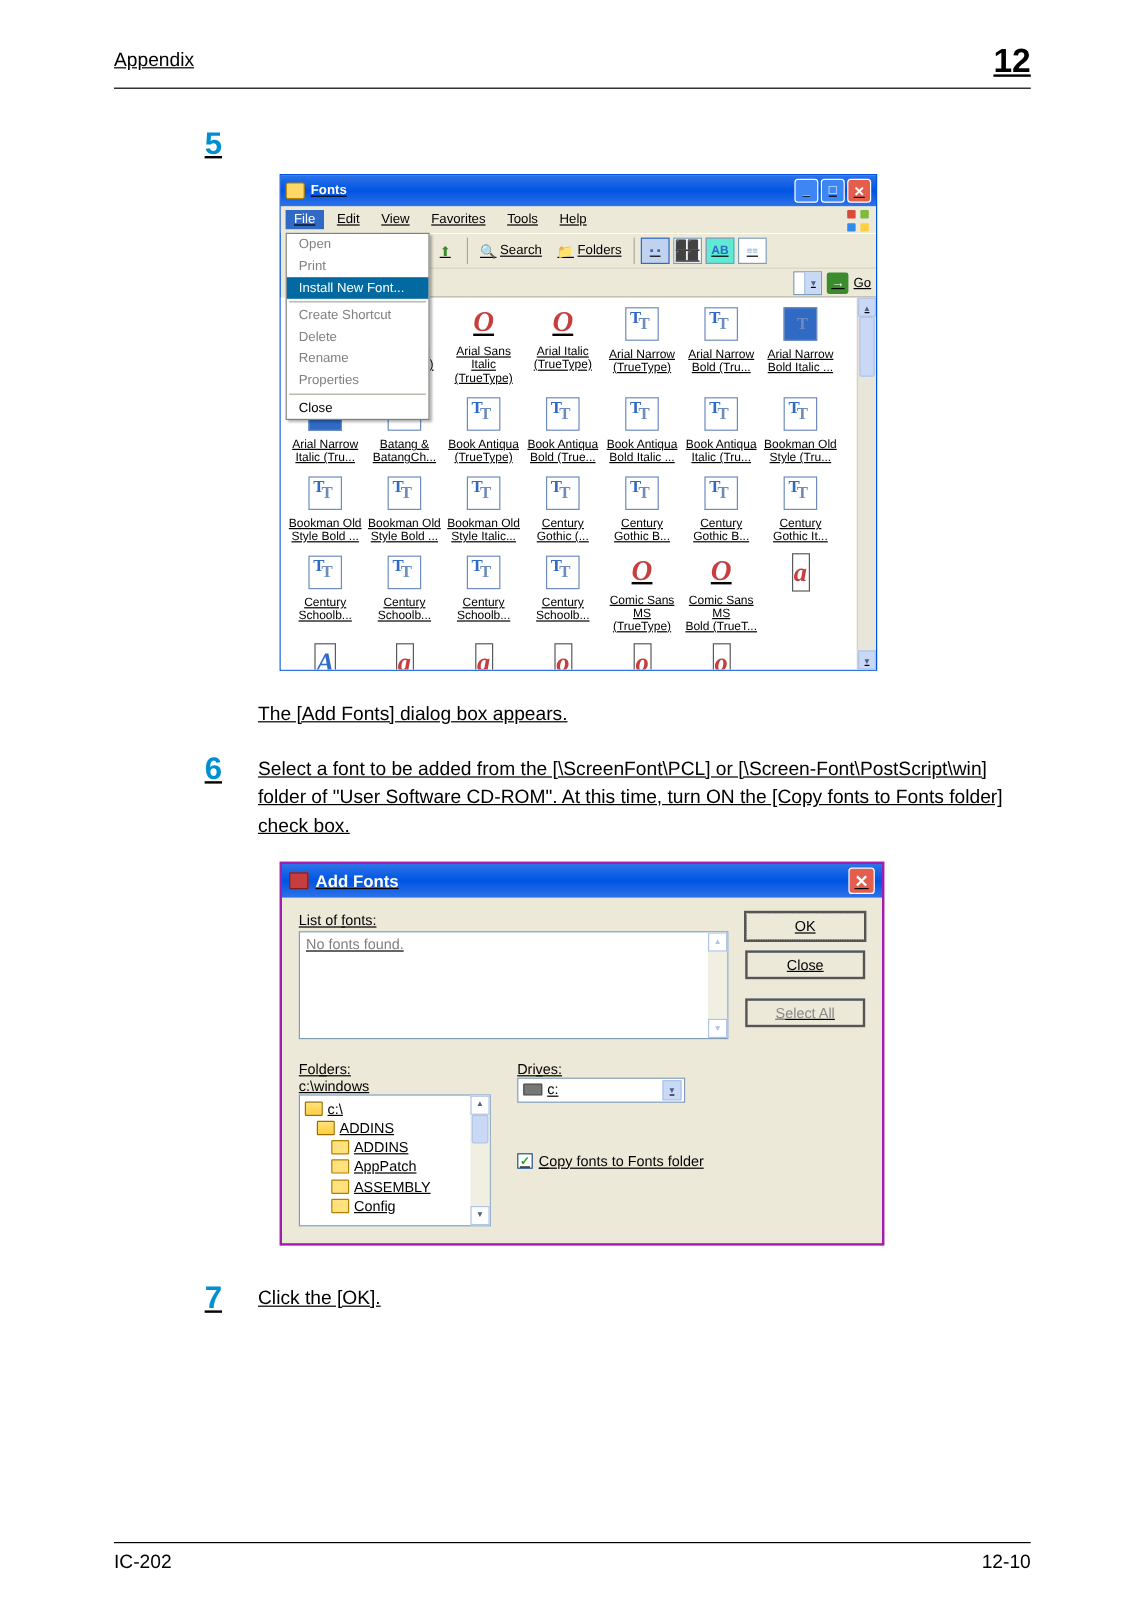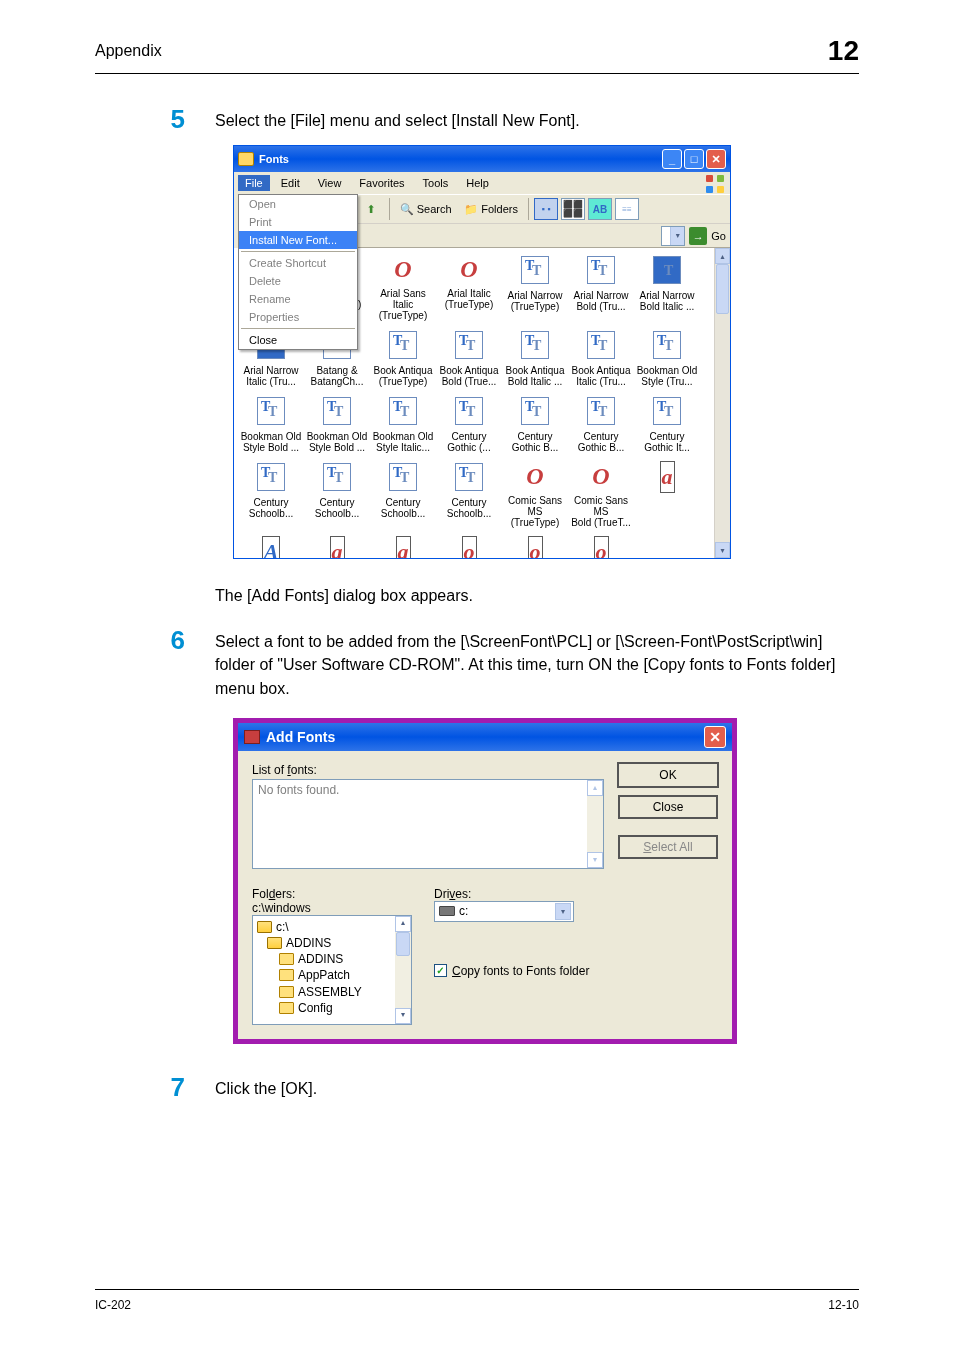--- a/index.html
+++ b/index.html
@@ -1,17 +1,17 @@
 <!DOCTYPE html>
 <html><head>
 <meta charset="utf-8">
 <style>
   * { box-sizing: border-box; margin: 0; padding: 0; }
   body { font-family: Arial, Helvetica, sans-serif; background: #fff; width: 954px; }
-  .page { padding: 35px 95px 40px 95px; position: relative; min-height: 1352px; }
+  .page { padding: 35px 95px 40px 95px; position: relative; min-height: 1352px; text-decoration: underline; }
   .header { display: flex; justify-content: space-between; align-items: center; border-bottom: 1px solid #000; padding-bottom: 6px; margin-bottom: 30px; }
   .chapter-num { font-size: 28px; font-weight: bold; }
   .step-row { display: flex; gap: 30px; margin-bottom: 10px; }
   .step-num { color: #008FD3; font-size: 26px; font-weight: bold; width: 90px; text-align: right; flex-shrink: 0; }
   .step-body { font-size: 16px; line-height: 1.45; color: #000; padding-top: 5px; }
   .screenshot-container { margin-left: 138px; margin-top: 8px; margin-bottom: 20px; }
 
   
   .fonts-win { width: 498px; border: 1px solid #0054E3; background: #ECE9D8; font-family: Tahoma, sans-serif; font-size: 11px; }
   .titlebar { height: 26px; background: linear-gradient(to bottom, #2E73E8, #0054E3 50%, #2E73E8); display:flex; align-items:center; padding: 0 4px; color:#fff; }
@@ -22,21 +22,21 @@
   .win-min { background:#3C86F5; color:#fff; }
   .win-max { background:#3C86F5; color:#fff; }
   .win-close { background:#E35E4C; color:#fff; }
   .menubar { background:#ECE9D8; padding:3px 4px; display:flex; gap:4px; align-items:center; position:relative;}
   .menubar .menu-item { padding:2px 7px;text-align:right; }
   .menubar .menu-item.selected { background:#316AC5; color:#fff; }
   .win-logo { position:absolute; right:6px; top:3px; width:18px; height:18px; }
   .win-logo span { position:absolute; width:7px; height:7px; border-radius:1px; }
   .dropdown-menu { position:absolute; top:22px; left:4px; width:120px; background:#fff; border:1px solid #808080; box-shadow:2px 2px 2px rgba(0,0,0,0.3); z-index:10;}
   .dd-item { padding:3px 10px; color:#808080; }
-  .dd-item.sel { background:#3b82f6; color:#fff; }
+  .dd-item.sel { background:#0369a1; color:#fff; }
   .dd-item.enabled { color:#000; }
   .dd-sep { border-top:1px solid #ACA899; margin:2px 2px; }
   .toolbar { height:30px; background:#ECE9D8; border-top:1px solid #fff; border-bottom:1px solid #D4D0C8; display:flex; align-items:center; padding:0 2px; gap:3px; margin-left:122px;}
   .tb-nav { width:26px; height:24px; display:flex; align-items:center; justify-content:center; }
   .tb-sep { width:1px; height:22px; background:#ACA899; margin:0 2px; }
   .tb-btn { display:flex; align-items:center; gap:3px; padding:2px 5px; }
   .tb-icon-btn { width:24px; height:22px; border:1px solid #3169C6; background:#C1D2EE; display:flex; align-items:center; justify-content:center; }
   .addr-bar { height:24px; background:#ECE9D8; display:flex; align-items:center; padding:2px 4px; gap:4px; border-bottom:1px solid #ACA899; margin-left:122px;}
   .addr-select { flex:0 0 24px; height:20px; border:1px solid #7F9DB9; background:#fff; display:flex; align-items:center; justify-content:flex-end;}
   .addr-chev { width:14px; height:18px; background:#C9D8F5; border-left:1px solid #B0C4E6; display:flex; align-items:center; justify-content:center; color:#4D6185; font-size:8px;}
@@ -52,21 +52,21 @@
   .font-icon-sel { background:#316AC5; }
   .font-icon-a { color:#C73E3E; font-family:'Times New Roman',serif; font-weight:bold; font-style:italic; font-size:22px; line-height:30px;}
   .font-icon-a.blue { color:#316AC5;}
   .font-icon-box { display:inline-block; border:1px solid #5A5A5A; padding:0 1px; font-size:18px; line-height:22px;}
   .vscroll { width:16px; background:#E8E5DA; border-left:1px solid #D4D0C8; display:flex; flex-direction:column; }
   .vs-btn { height:16px; background:#C9D8F5; border:1px solid #B0C4E6; display:flex; align-items:center; justify-content:center; font-size:8px; color:#4D6185;}
   .vs-track { flex:1; position:relative;}
   .vs-thumb { position:absolute; left:1px; right:1px; top:0; height:50px; background:#C9D8F5; border:1px solid #B0C4E6; border-radius:2px;}
 
   
-  .addfonts-win { width:504px; border:5px solid #a21caf; background:#ECE9D8; font-family: Tahoma, sans-serif; font-size:12px; }
+  .addfonts-win { width:504px; border:2px solid #a21caf; background:#ECE9D8; font-family: Tahoma, sans-serif; font-size:12px; }
   .af-titlebar { height:28px; background: linear-gradient(to bottom, #2E73E8, #0054E3 50%, #2E73E8); display:flex; align-items:center; padding:0 6px; color:#fff; }
   .af-tb-icon { width:16px; height:14px; background:#C73E3E; margin-right:6px; border:1px solid #7A1E1E;}
   .af-title { font-weight:bold; flex:1; font-size:14px;}
   .af-close { width:22px; height:22px; background:#E35E4C; border:1px solid #fff; border-radius:3px; display:flex; align-items:center; justify-content:center; color:#fff; font-weight:bold; font-size:14px;}
   .af-body { padding:12px 14px 14px; }
   .af-row1 { display:flex; gap:14px; }
   .af-left { flex:1; }
   .af-right { width:100px; display:flex; flex-direction:column; gap:8px;}
   .af-btn { height:24px; border:2px solid #555; background:#ECE9D8; font-size:12px; display:flex; align-items:center; justify-content:center;}
   .af-btn.default { border:1px dotted #000; outline:2px solid #555; outline-offset:-1px;}
@@ -84,34 +84,33 @@
   .af-folderlist .f-item { display:flex; align-items:center; gap:4px; white-space:nowrap;}
   .folder-icon { width:15px; height:12px; border:1px solid #B08000; background:#FFE17D; border-radius:1px; display:inline-block; flex-shrink:0;}
   .folder-icon.open { background:linear-gradient(#FFE17D,#FFCF3D); border-color:#997000;}
   .af-select { width:140px; height:21px; border:1px solid #7F9DB9; background:#fff; display:flex; align-items:center; padding:0 2px 0 4px; gap:4px;}
   .drive-icon { width:16px; height:10px; background:#777; border:1px solid #444; border-radius:1px;}
   .af-select .chev { margin-left:auto; width:16px; height:17px; background:#C9D8F5; border:1px solid #B0C4E6; display:flex; align-items:center; justify-content:center; font-size:8px; color:#4D6185;}
   .af-checkbox-row { display:flex; align-items:center; gap:5px; margin-top:42px;}
   .af-check { width:13px; height:13px; border:1px solid #1C5180; background:#fff; display:flex; align-items:center; justify-content:center; color:#21A121; font-size:10px; font-weight:bold;}
   .underline-f { text-decoration:underline; }
 
-  .footer { position:absolute; bottom:40px; left:95px; right:95px; border-top:1px solid #000; padding-top:8px; display:flex; justify-content:space-between; font-size:12px;}
+  .footer { position:absolute; bottom:40px; left:95px; right:95px; border-top:1px solid #000; padding-top:8px; display:flex; justify-content:space-between; font-size:16px;}
 </style>
 </head>
 <body>
 
 <div class="page">
   <div class="header">
     <span>Appendix</span>
     <span class="chapter-num">12</span>
   </div>
 
   <div class="step-row">
     <div class="step-num">5</div>
-    <div class="step-body">Select the [File] menu and select [Install New Font].</div>
   </div>
 
   <div class="screenshot-container">
     <div class="fonts-win">
       <div class="titlebar">
         <span class="t-icon"></span>
         <span class="title-text">Fonts</span>
         <div class="win-btns">
           <div class="win-btn win-min">_</div>
           <div class="win-btn win-max">□</div>
@@ -405,21 +404,21 @@
     </div>
   </div>
 
   <div class="step-row">
     <div class="step-num"></div>
     <div class="step-body">The [Add Fonts] dialog box appears.</div>
   </div>
 
   <div class="step-row" style="margin-top:18px">
     <div class="step-num">6</div>
-    <div class="step-body">Select a font to be added from the [\ScreenFont\PCL] or [\Screen-Font\PostScript\win] folder of "User Software CD-ROM". At this time, turn ON the [Copy fonts to Fonts folder] menu box.</div>
+    <div class="step-body">Select a font to be added from the [\ScreenFont\PCL] or [\Screen-Font\PostScript\win] folder of "User Software CD-ROM". At this time, turn ON the [Copy fonts to Fonts folder] check box.</div>
   </div>
 
   <div class="screenshot-container" style="margin-top:18px">
     <div class="addfonts-win">
       <div class="af-titlebar">
         <span class="af-tb-icon"></span>
         <span class="af-title">Add Fonts</span>
         <div class="af-close">✕</div>
       </div>
       <div class="af-body">

